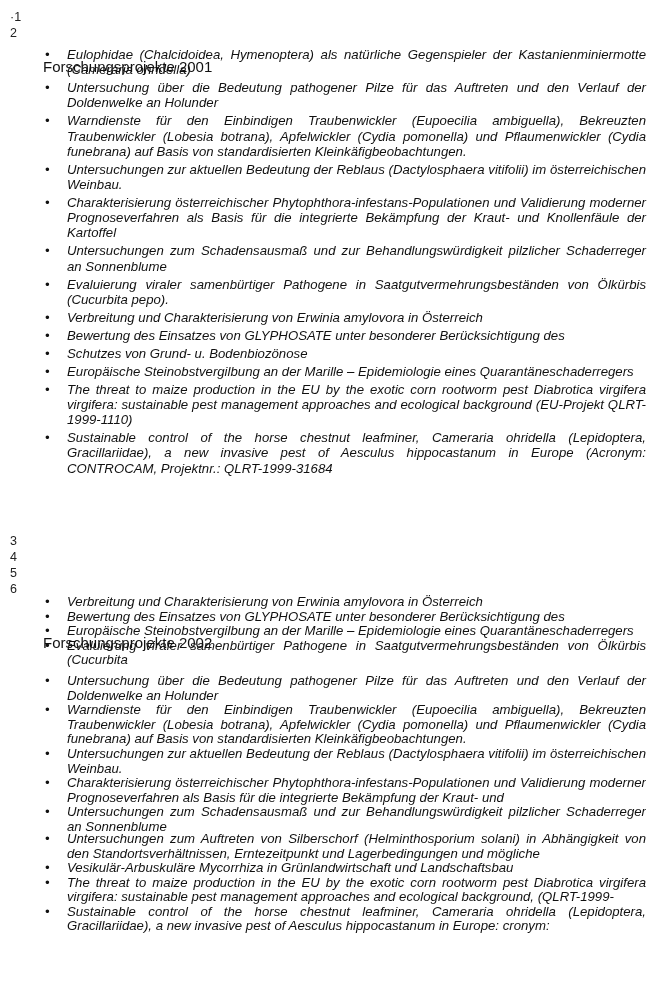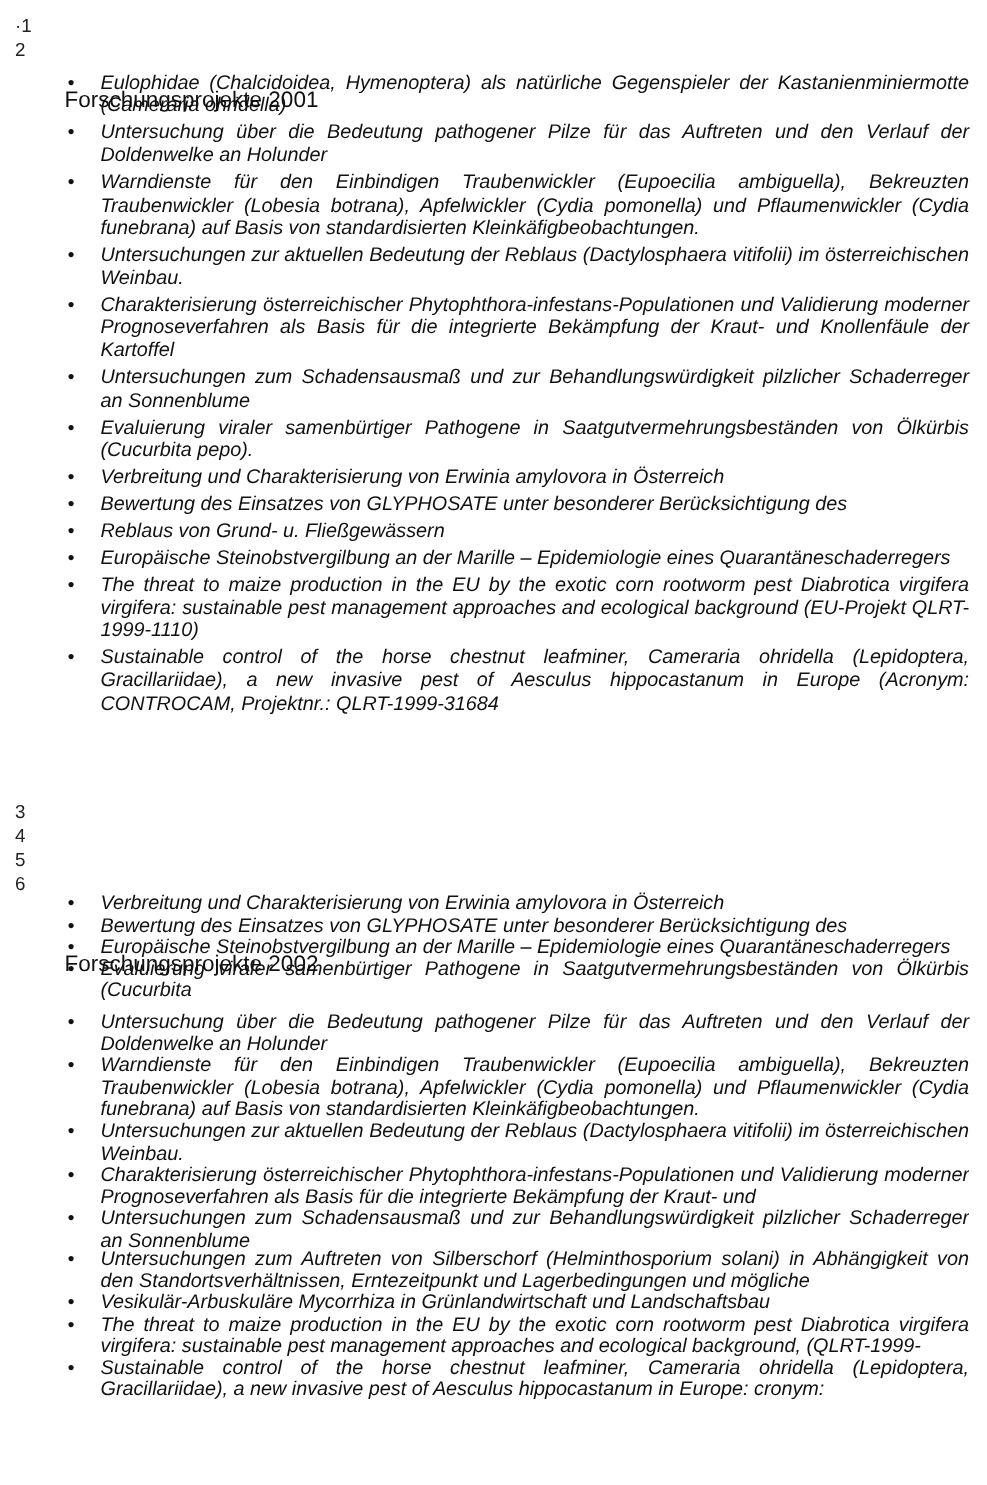--- a/index.html
+++ b/index.html
@@ -25,21 +25,21 @@
   <ul class="items" style="top:47px">
     <li>Eulophidae (Chalcidoidea, Hymenoptera) als natürliche Gegenspieler der Kastanienminiermotte (Cameraria ohridella)</li>
     <li>Untersuchung über die Bedeutung pathogener Pilze für das Auftreten und den Verlauf der Doldenwelke an Holunder</li>
     <li>Warndienste für den Einbindigen Traubenwickler (Eupoecilia ambiguella), Bekreuzten Traubenwickler (Lobesia botrana), Apfelwickler (Cydia pomonella) und Pflaumenwickler (Cydia funebrana) auf Basis von standardisierten Kleinkäfigbeobachtungen.</li>
     <li>Untersuchungen zur aktuellen Bedeutung der Reblaus (Dactylosphaera vitifolii) im österreichischen Weinbau.</li>
     <li>Charakterisierung österreichischer Phytophthora-infestans-Populationen und Validierung moderner Prognoseverfahren als Basis für die integrierte Bekämpfung der Kraut- und Knollenfäule der Kartoffel</li>
     <li>Untersuchungen zum Schadensausmaß und zur Behandlungswürdigkeit pilzlicher Schaderreger an Sonnenblume</li>
     <li>Evaluierung viraler samenbürtiger Pathogene in Saatgutvermehrungsbeständen von Ölkürbis (Cucurbita pepo).</li>
     <li>Verbreitung und Charakterisierung von Erwinia amylovora in Österreich</li>
     <li>Bewertung des Einsatzes von GLYPHOSATE unter besonderer Berücksichtigung des</li>
-    <li>Reblaus von Grund- u. Fließgewässern</li>
+    <li>Schutzes von Grund- u. Bodenbiozönose</li>
     <li>Europäische Steinobstvergilbung an der Marille – Epidemiologie eines Quarantäneschaderregers</li>
     <li>The threat to maize production in the EU by the exotic corn rootworm pest Diabrotica virgifera virgifera: sustainable pest management approaches and ecological background (EU-Projekt QLRT-1999-1110)</li>
     <li>Sustainable control of the horse chestnut leafminer, Cameraria ohridella (Lepidoptera, Gracillariidae), a new invasive pest of Aesculus hippocastanum in Europe (Acronym: CONTROCAM, Projektnr.: QLRT-1999-31684</li>
   </ul>
 
   <span class="ln" style="top:534px">3</span>
   <span class="ln" style="top:550px">4</span>
   <span class="ln" style="top:566px">5</span>
   <span class="ln" style="top:582px">6</span>
   <div class="heading" style="top:586px">Forschungsprojekte 2002</div>

